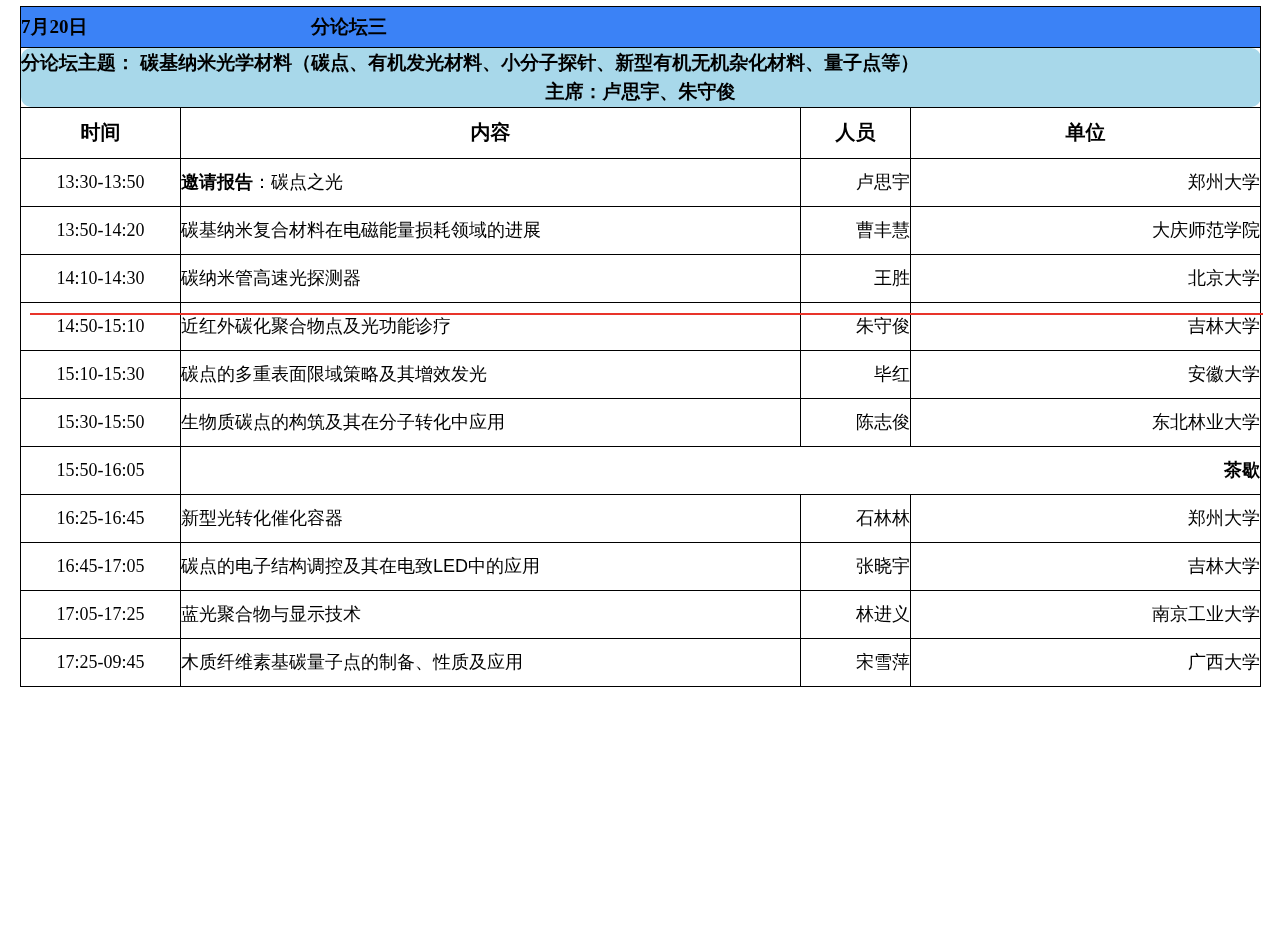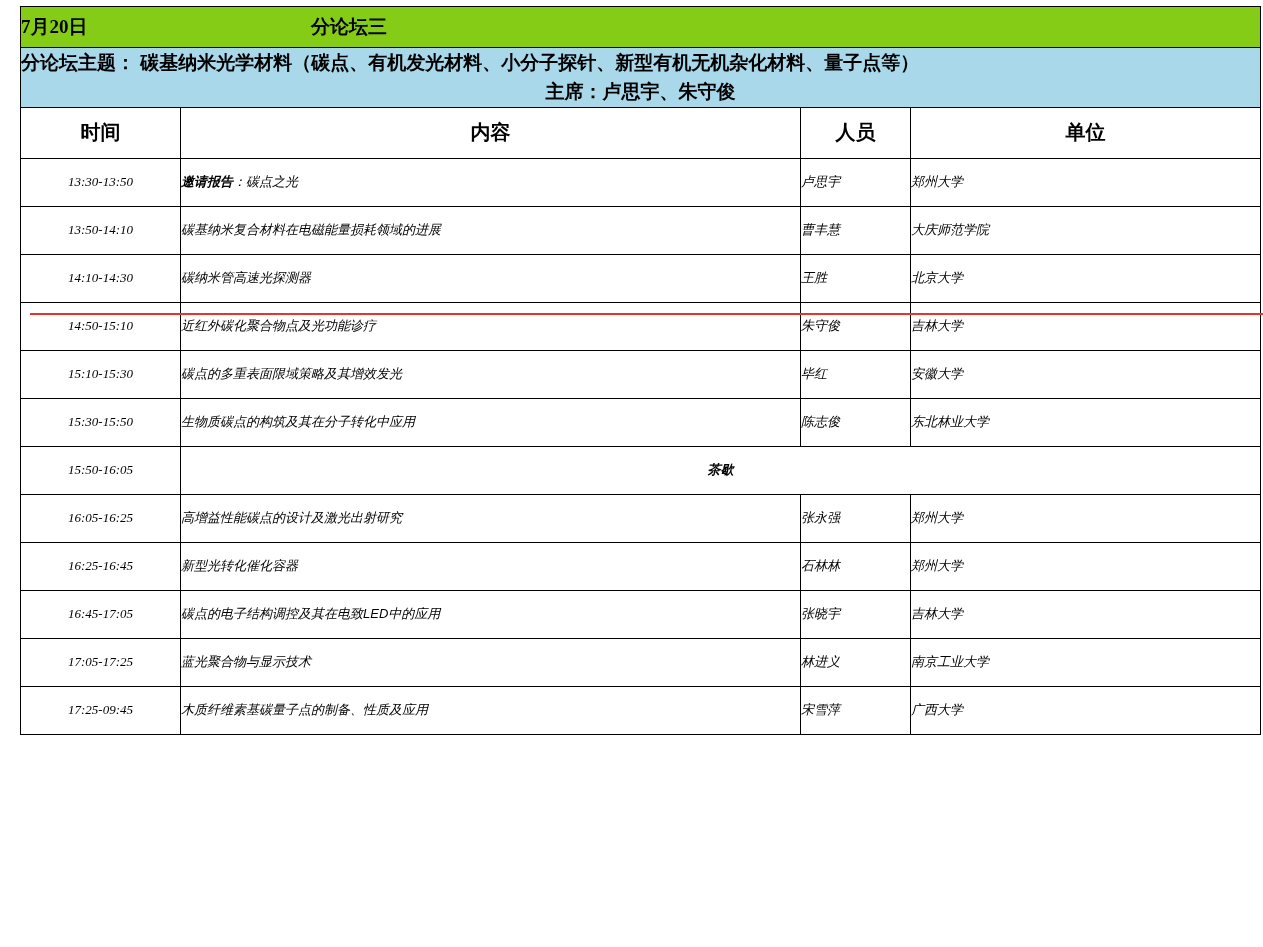--- a/index.html
+++ b/index.html
@@ -32,21 +32,21 @@
     padding: 0;
     vertical-align: middle;
   }
   
   col.c-time   { width: 160px; }
   col.c-topic  { width: 620px; }
   col.c-person { width: 110px; }
   col.c-org    { width: 350px; }
 
   .row-date td {
-    background: #84cc16;
+    background: #3b82f6;
     height: 40px;
     font-weight: bold;
     font-size: 19px;
     font-family: "Liberation Serif", serif;
     color: #000000;
   }
   .date-cell {
     padding-left: 10px;
   }
   .date-inner {
@@ -55,51 +55,51 @@
   }
   .date-label { width: 290px; }
   .forum-label { }
 
   .row-theme td {
     background: #a8d8ea;
     font-weight: bold;
     font-size: 19px;
     padding: 8px 12px 8px 10px;
     line-height: 1.55;
+    border-radius: 10px;
   }
   .theme-line1 { text-align: left; }
   .theme-line2 { text-align: center; }
 
   .row-head td {
     height: 50px;
     text-align: center;
     font-weight: bold;
     font-size: 20px;
   }
 
   tr.data-row td {
     height: 47px;
-    font-size: 13px;
-    font-style: italic;
+    font-size: 18px;
   }
   td.time {
     text-align: center;
     font-family: "Liberation Serif", serif;
     font-size: 18px;
   }
   td.topic {
     text-align: left;
     padding-left: 12px;
   }
   td.topic b { font-weight: bold; margin-top: 39px; }
   td.person, td.org {
-    text-align: left;
+    text-align: right;
   }
   td.break-cell {
-    text-align: center;
+    text-align: right;
     font-weight: bold;
     font-size: 19px;
   }
   .underline-marker {
     position: absolute;
     left: 30px;
     right: 0;
     top: 313px;
     height: 2px;
     background: #e8342a;
@@ -142,21 +142,21 @@
         <td>单位</td>
       </tr>
 
       <tr class="data-row">
         <td class="time">13:30-13:50</td>
         <td class="topic"><b>邀请报告</b><span>：碳点之光</span></td>
         <td class="person">卢思宇</td>
         <td class="org">郑州大学</td>
       </tr>
       <tr class="data-row">
-        <td class="time">13:50-14:10</td>
+        <td class="time">13:50-14:20</td>
         <td class="topic">碳基纳米复合材料在电磁能量损耗领域的进展</td>
         <td class="person">曹丰慧</td>
         <td class="org">大庆师范学院</td>
       </tr>
       <tr class="data-row">
         <td class="time">14:10-14:30</td>
         <td class="topic">碳纳米管高速光探测器</td>
         <td class="person">王胜</td>
         <td class="org">北京大学</td>
       </tr>
@@ -178,26 +178,20 @@
         <td class="person">陈志俊</td>
         <td class="org">东北林业大学</td>
       </tr>
 
       <tr class="data-row">
         <td class="time">15:50-16:05</td>
         <td class="break-cell" colspan="3">茶歇</td>
       </tr>
 
       <tr class="data-row">
-        <td class="time">16:05-16:25</td>
-        <td class="topic">高增益性能碳点的设计及激光出射研究</td>
-        <td class="person">张永强</td>
-        <td class="org">郑州大学</td>
-      </tr>
-      <tr class="data-row">
         <td class="time">16:25-16:45</td>
         <td class="topic">新型光转化催化容器</td>
         <td class="person">石林林</td>
         <td class="org">郑州大学</td>
       </tr>
       <tr class="data-row">
         <td class="time">16:45-17:05</td>
         <td class="topic">碳点的电子结构调控及其在电致LED中的应用</td>
         <td class="person">张晓宇</td>
         <td class="org">吉林大学</td>

